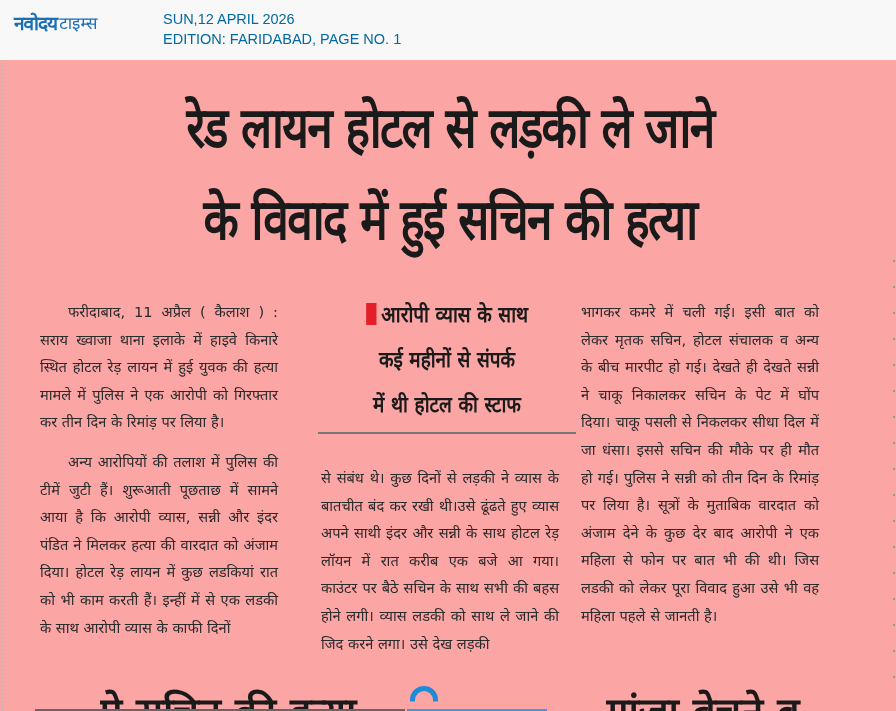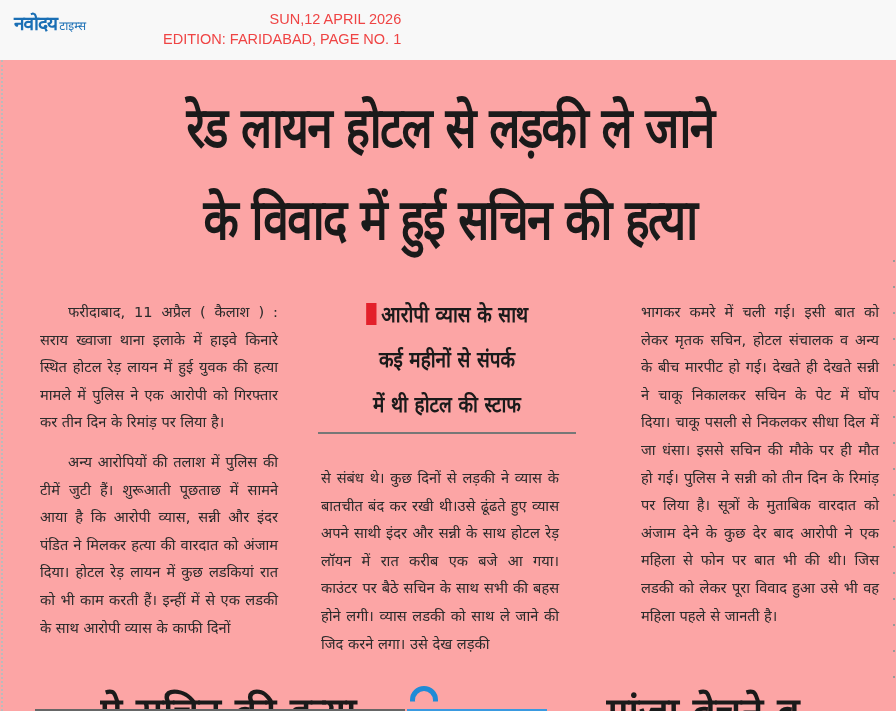--- a/index.html
+++ b/index.html
@@ -1,33 +1,33 @@
 <!DOCTYPE html>
 <html><head>
 <meta charset="utf-8">
 <style>
   html, body { margin:0; padding:0; }
   body { width:896px; height:711px; overflow:hidden; background:#ffffff; position:relative;
          font-family:"DejaVu Sans", "Liberation Sans", sans-serif; color:#222; }
   .topbar { position:absolute; left:0; top:0; width:896px; height:60px; background:#f8f8f8; }
   .logo { position:absolute; left:14px; top:10px; display:flex; align-items:flex-end; }
   .logo-main { font-family:"DejaVu Sans", sans-serif; font-weight:bold; font-size:19px; color:#1a6fb5; letter-spacing:-1px; }
-  .logo-sub { font-family:"DejaVu Sans", sans-serif; font-size:12px; color:#1a6fb5; margin-left:2px; margin-bottom:2px; }
+  .logo-sub { font-family:"DejaVu Sans", sans-serif; font-size:17px; color:#1a6fb5; margin-left:2px; margin-bottom:2px; }
   .edition { position:absolute; left:163px; top:9px; font-family:"Liberation Sans", sans-serif;
-             font-size:14.5px; line-height:20px; color:#ef4444;text-align:right; }
+             font-size:14.5px; line-height:20px; color:#0369a1; }
   .page { position:absolute; left:0; top:60px; width:896px; height:651px; background:#fca5a5; }
   .dotted-left { position:absolute; left:1px; top:0; width:0; height:651px; border-left:2px dotted #bbb; }
   .headline { position:absolute; left:20px; top:22px; width:860px; text-align:center;
               font-family:"DejaVu Sans", sans-serif; font-weight:bold; font-size:56px; line-height:92px;
               color:#1a1a1a; letter-spacing:-2px; transform:scaleX(0.82); transform-origin:center top; }
   .col { position:absolute; font-family:"DejaVu Sans", sans-serif; font-size:14.6px; line-height:27.6px;
          color:#2b2b2b; text-align:justify; }
   .col1 { left:28px; top:226px; width:262px; }
   .col2 { left:309px; top:392px; width:262px; }
-  .col3 { left:629px; top:226px; width:262px; }
+  .col3 { left:569px; top:226px; width:262px; }
   .col p { margin:12px; }
   .indent { text-indent:28px; }
   .subhead { position:absolute; left:318px; top:232px; width:258px; font-family:"DejaVu Sans", sans-serif;
              font-weight:bold; font-size:22px; line-height:45px; color:#1a1a1a; text-align:center;
              transform:scaleX(0.86); transform-origin:center top; }
   .subhead-marker { display:inline-block; width:12px; height:22px; background:#e3202a; vertical-align:-3px; margin-right:6px; }
   .sub-rule { position:absolute; left:318px; top:372px; width:258px; height:0; border-top:2px solid #777; }
   .right-dots { position:absolute; left:893px; top:200px; width:2px; height:420px;
                 background:repeating-linear-gradient(to bottom, #999 0 2px, transparent 2px 26px); }
   .next-head { position:absolute; top:622px; font-family:"DejaVu Sans", sans-serif; font-weight:bold; font-size:40px;

